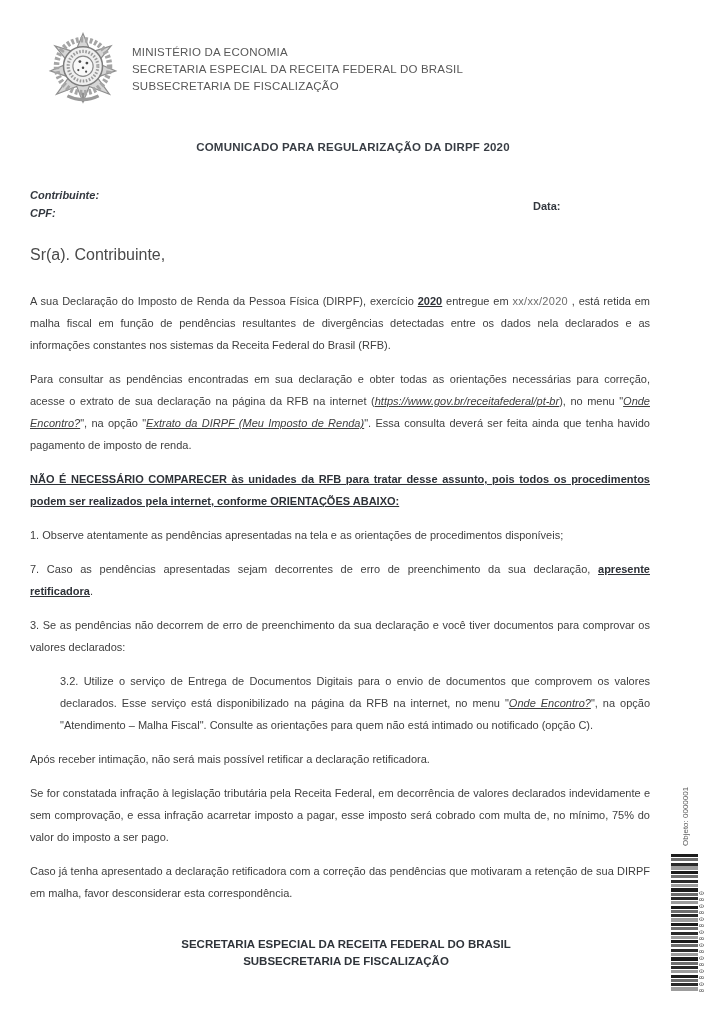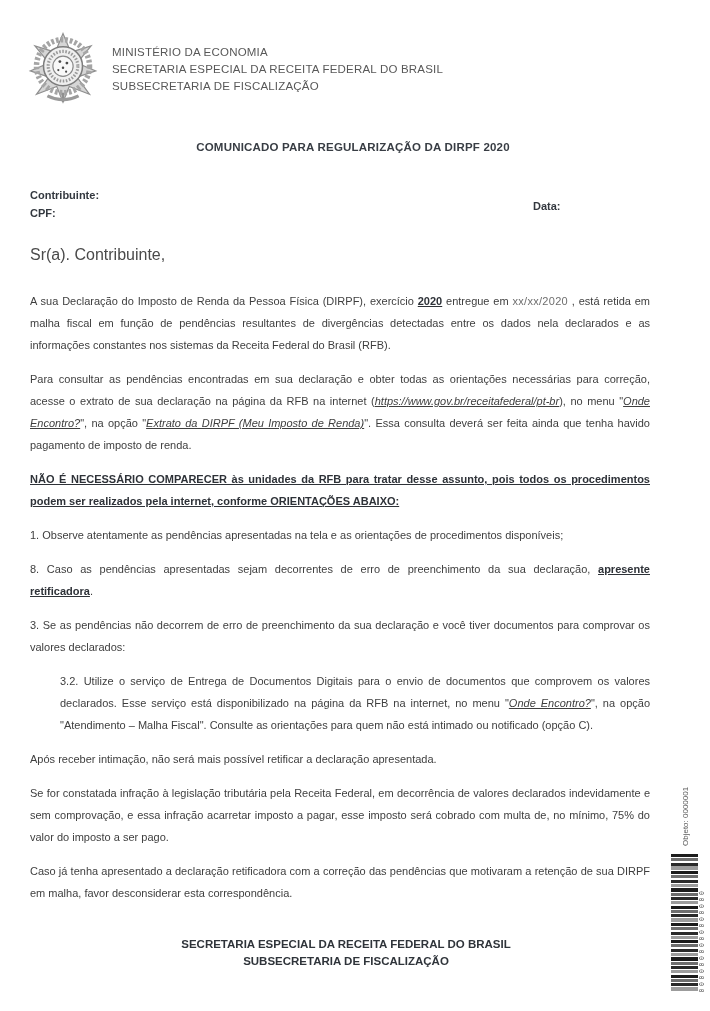--- a/index.html
+++ b/index.html
@@ -8,30 +8,30 @@
     width: 710px;
     height: 1011px;
     margin: 0 auto;
     background: #ffffff;
     font-family: "Liberation Sans", sans-serif;
     color: #3e3e3e;
     overflow: hidden;
     filter: blur(0.2px);
   }
   
-  .letterhead { position: absolute; left: 24px; top: 30px; display: flex; gap: 10px; }
+  .letterhead { position: absolute; left: 44px; top: 30px; display: flex; gap: 10px; }
   .coat { width: 78px; height: 74px; }
   .agency { padding-top: 14px; font-size: 11.5px; line-height: 17px; color: #585858; letter-spacing: 0.2px; }
   
   .title {
     position: absolute; left: 7px; top: 141px; width: 692px; margin: 0;
     text-align: center; font-size: 11.5px; font-weight: 700; color: #383d44; letter-spacing: 0.2px;
   }
   
-  .fields { position: absolute; left: 30px; top: 186px; font-size: 11px; line-height: 18px; }
+  .fields { position: absolute; left: 30px; top: 186px; font-size: 11px; line-height: 18px; font-style: italic; }
   .fields .lab { font-weight: 700; color: #33383f; }
   .data-field { position: absolute; left: 533px; top: 200px; font-size: 11px; }
   .data-field .lab { font-weight: 700; color: #33383f; }
   .salutation { position: absolute; left: 30px; top: 246px; margin: 0; font-size: 16px; color: #4a4a4a; }
   
   .body { position: absolute; left: 30px; top: 290px; width: 620px; font-size: 11px; line-height: 22px; text-align: justify; }
   .body p { margin: 0 0 12px 0; }
   .body p.indent { padding-left: 30px; }
   .b { font-weight: 700; color: #2e3238; text-decoration: underline; }
   .u { text-decoration: underline; font-style: italic; }
@@ -117,24 +117,24 @@
     <span></span>
   </div>
 
   <p class="salutation">Sr(a). Contribuinte,</p>
 
   <main class="body">
       <p><span>A sua Declaração do Imposto de Renda da Pessoa Física (DIRPF), exercício </span><span class="b">2020</span><span> entregue em </span><span class="var">xx/xx/2020</span><span> , está retida em malha fiscal em função de pendências resultantes de divergências detectadas entre os dados nela declarados e as informações constantes nos sistemas da Receita Federal do Brasil (RFB).</span></p>
       <p><span> Para consultar as pendências encontradas em sua declaração e obter todas as orientações necessárias para correção, acesse o extrato de sua declaração na página da RFB na internet (</span><span class="u">https://www.gov.br/receitafederal/pt-br</span><span>), no menu "</span><span class="u">Onde Encontro?</span><span>", na opção "</span><span class="u">Extrato da DIRPF (Meu Imposto de Renda)</span><span>". Essa consulta deverá ser feita ainda que tenha havido pagamento de imposto de renda.</span></p>
       <p><span class="b">NÃO É NECESSÁRIO COMPARECER às unidades da RFB para tratar desse assunto, pois todos os procedimentos podem ser realizados pela internet, conforme ORIENTAÇÕES ABAIXO:</span></p>
       <p><span>1. Observe atentamente as pendências apresentadas na tela e as orientações de procedimentos disponíveis;</span></p>
-      <p><span>8. Caso as pendências apresentadas sejam decorrentes de erro de preenchimento da sua declaração, </span><span class="b">apresente retificadora</span><span>.</span></p>
+      <p><span>7. Caso as pendências apresentadas sejam decorrentes de erro de preenchimento da sua declaração, </span><span class="b">apresente retificadora</span><span>.</span></p>
       <p><span>3. Se as pendências não decorrem de erro de preenchimento da sua declaração e você tiver documentos para comprovar os valores declarados:</span></p>
       <p class="indent"><span>3.2. Utilize o serviço de Entrega de Documentos Digitais para o envio de documentos que comprovem os valores declarados. Esse serviço está disponibilizado na página da RFB na internet, no menu "</span><span class="u">Onde Encontro?</span><span>", na opção "Atendimento – Malha Fiscal". Consulte as orientações para quem não está intimado ou notificado (opção C).</span></p>
-      <p><span>Após receber intimação, não será mais possível retificar a declaração apresentada.</span></p>
+      <p><span>Após receber intimação, não será mais possível retificar a declaração retificadora.</span></p>
       <p><span>Se for constatada infração à legislação tributária pela Receita Federal, em decorrência de valores declarados indevidamente e sem comprovação, e essa infração acarretar imposto a pagar, esse imposto será cobrado com multa de, no mínimo, 75% do valor do imposto a ser pago.</span></p>
       <p><span>Caso já tenha apresentado a declaração retificadora com a correção das pendências que motivaram a retenção de sua DIRPF em malha, favor desconsiderar esta correspondência.</span></p>
     </main>
 
   <footer class="signature">
     <div>SECRETARIA ESPECIAL DA RECEITA FEDERAL DO BRASIL</div>
     <div>SUBSECRETARIA DE FISCALIZAÇÃO</div>
   </footer>
 
   <div class="objeto">Objeto: 0000001</div>

